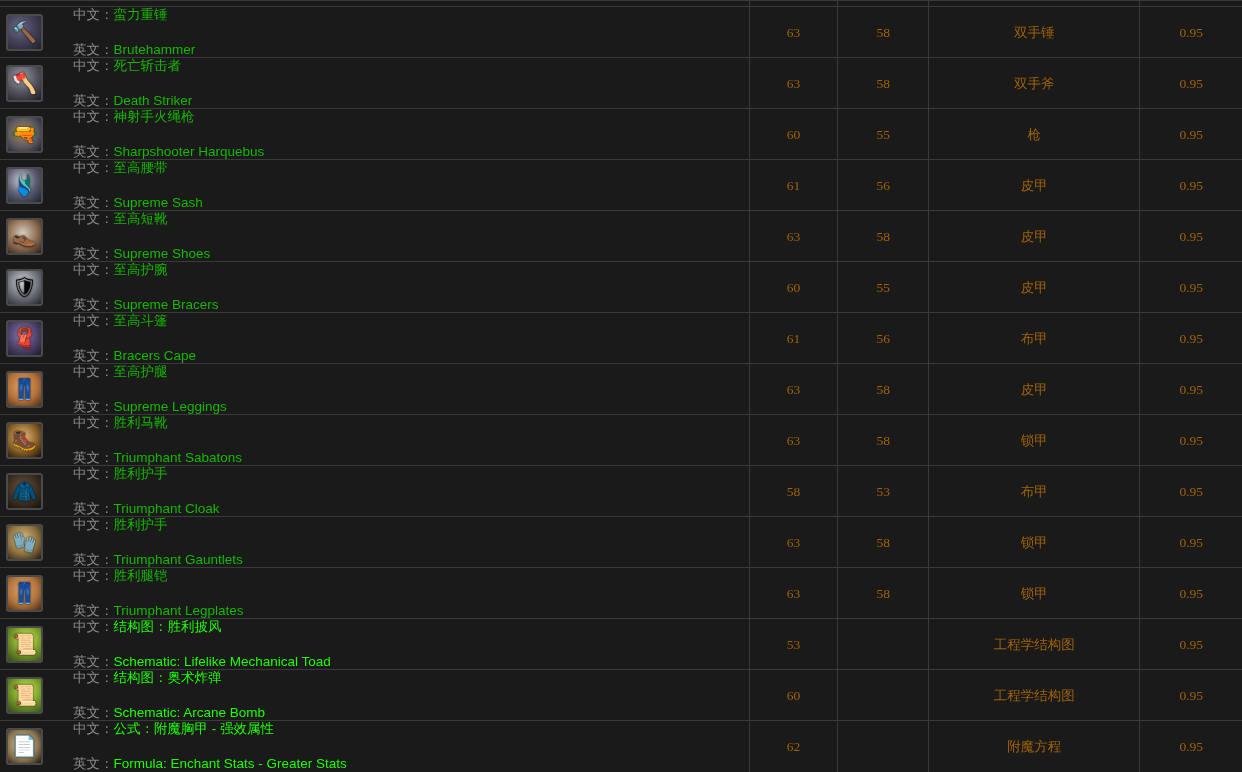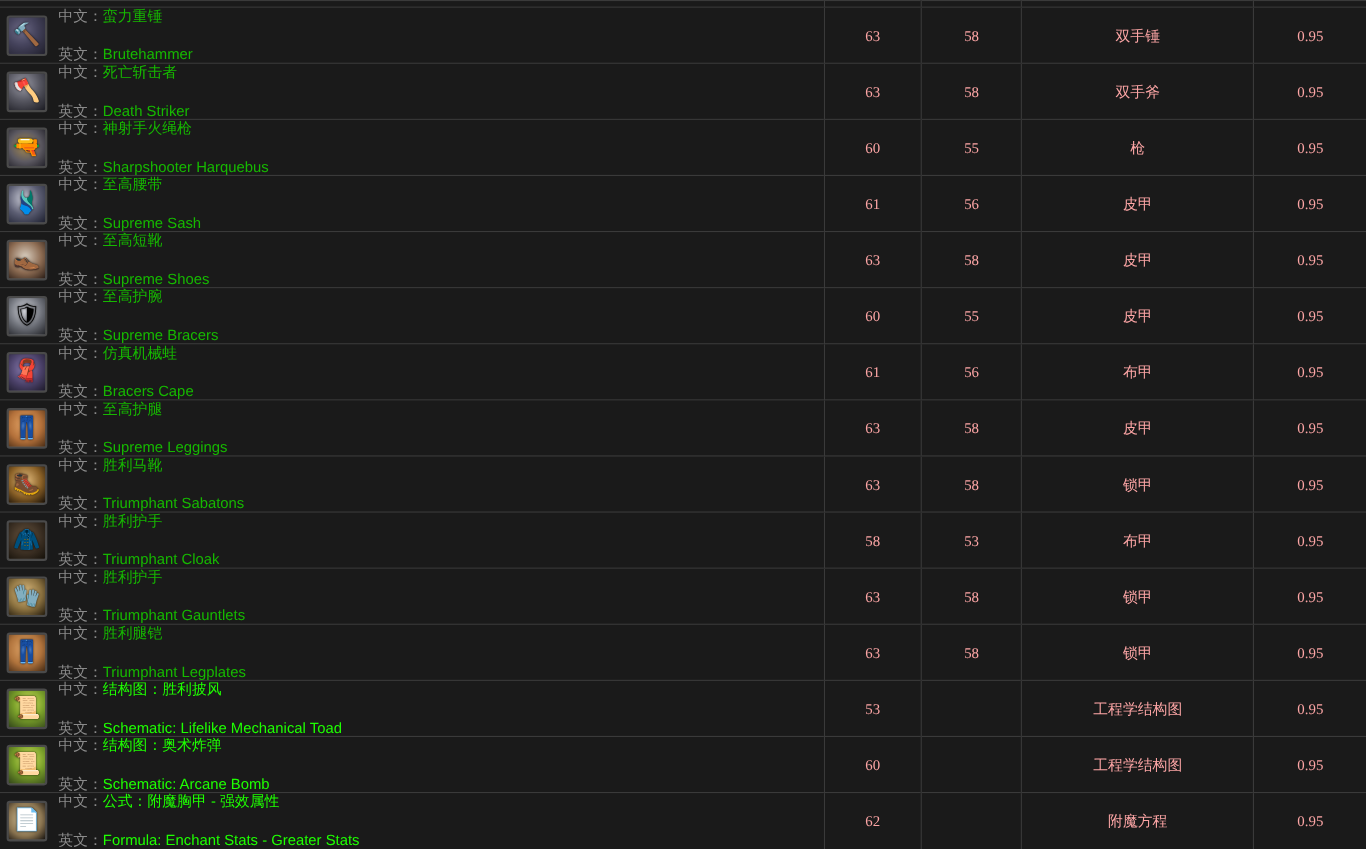--- a/index.html
+++ b/index.html
@@ -97,20 +97,21 @@
   .ic-gaunt    { background: radial-gradient(circle at 45% 40%, #e3c285 0%, #8c7240 55%, #221a0d 100%); }
   .ic-legplate { background: radial-gradient(circle at 45% 40%, #e3a96b 0%, #b0733c 55%, #452a14 100%); }
   .ic-schem    { background: radial-gradient(circle at 55% 35%, #d6e85f 0%, #7aa02a 50%, #33461a 100%); }
   .ic-formula  { background: radial-gradient(circle at 45% 45%, #e3cfa4 0%, #8a apr 60%); background: radial-gradient(circle at 45% 45%, #e3cfa4 0%, #8a7450 60%, #171310 100%); }
 
   .name-lines {
     display: flex;
     flex-direction: column;
     justify-content: flex-end;
     gap: 18px;
+    margin-left: 20px;
   }
 
   .name-line {
     font-size: 13.5px;
     line-height: 17px;
     white-space: nowrap;
   }
 
   .lang-label {
     color: #8a8a8a;
@@ -122,21 +123,21 @@
     color: #1eff00;
   }
   .item-text.dim {
     color: #16b800;
   }
 
   
   .cell-text {
     display: block;
     text-align: center;
-    color: #fca5a5;
+    color: #a16207;
     font-size: 13.5px;
     line-height: 17px;
     font-family: "Liberation Serif", "DejaVu Serif", serif;
   }
   .cell-text.cjk {
     font-family: "Liberation Sans", "DejaVu Sans", sans-serif;
   }
 </style>
 </head>
 <body>
@@ -301,21 +302,21 @@
             <span class="cell-text">0.95</span>
           </td>
         </tr>
         <tr class="item-row">
           <td class="col-name">
             <div class="name-cell-inner">
               <span class="item-icon ic-cape">
                 <span class="glyph">🧣</span>
               </span>
               <span class="name-lines">
-                <span class="name-line"><span class="lang-label">中文</span><span class="lang-sep">：</span><span class="item-text dim">仿真机械蛙</span></span>
+                <span class="name-line"><span class="lang-label">中文</span><span class="lang-sep">：</span><span class="item-text dim">至高斗篷</span></span>
                 <span class="name-line"><span class="lang-label">英文</span><span class="lang-sep">：</span><span class="item-text dim">Bracers Cape</span></span>
               </span>
             </div>
           </td>
           <td class="col-a">
             <span class="cell-text">61</span>
           </td>
           <td class="col-b">
             <span class="cell-text">56</span>
           </td>

